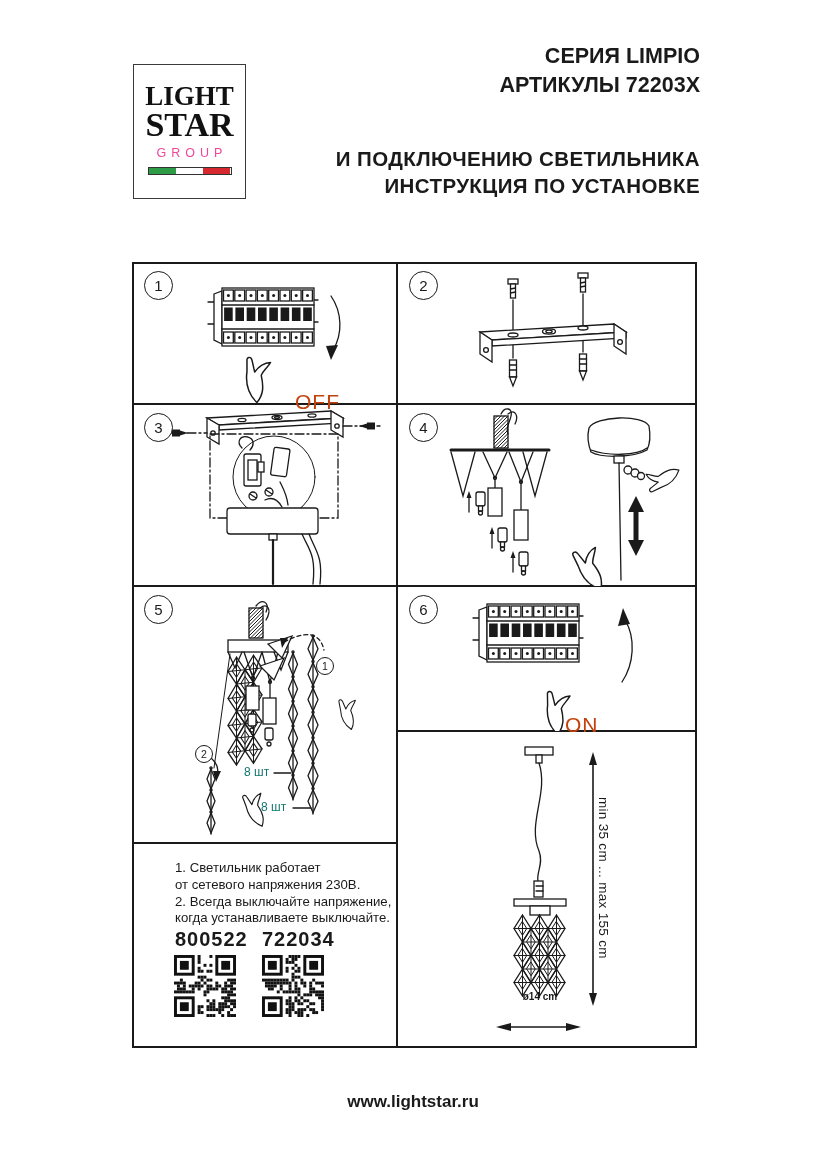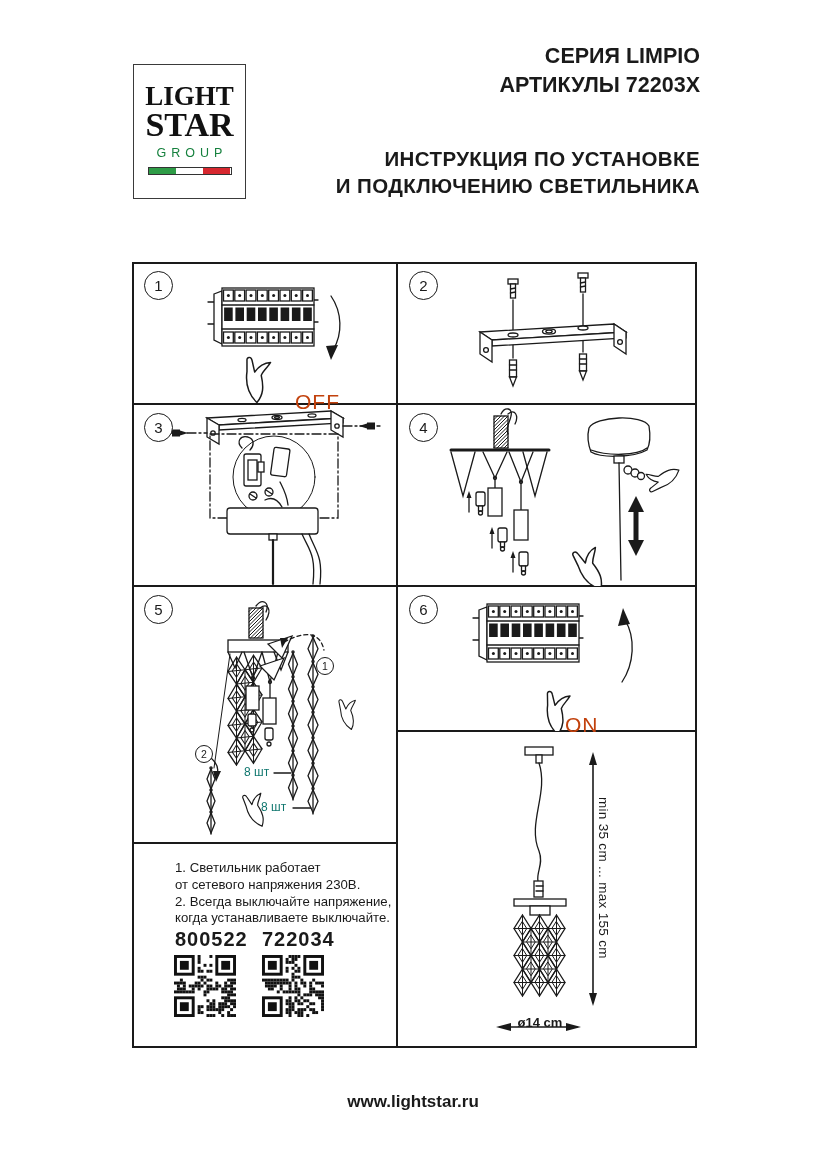--- a/index.html
+++ b/index.html
@@ -6,21 +6,21 @@
   #page{position:relative;width:826px;height:1169px;background:#fff;overflow:hidden;
         font-family:"Liberation Sans",sans-serif;color:#1a1a1a;}
   .abs{position:absolute;}
 
   
   #logo-box{left:133px;top:64px;width:113px;height:135px;border:1.5px solid #3a3a3a;
             box-sizing:border-box;display:flex;flex-direction:column;align-items:center;
             justify-content:flex-start;padding-top:18px;}
   .logo-word1{font-family:"Liberation Serif",serif;font-weight:bold;font-size:27px;line-height:26px;color:#111;}
   .logo-word2{font-family:"Liberation Serif",serif;font-weight:bold;font-size:34px;line-height:32px;color:#111;}
-  .logo-word3{font-size:12.5px;letter-spacing:5px;margin-top:5px;margin-left:5px;color:#15803d;}
+  .logo-word3{font-size:12.5px;letter-spacing:5px;margin-top:5px;margin-left:5px;color:#ec4899;}
   .flag{display:flex;width:84px;height:8px;margin-top:7px;border:1px solid #333;box-sizing:border-box;}
   .flag > div{flex:1;}
 
   .hdr{right:126px;text-align:right;font-weight:bold;color:#1a1a1a;}
   #hdr-top{top:42px;font-size:21.5px;line-height:29px;}
   #hdr-instr{top:146px;font-size:20.5px;line-height:26.5px;letter-spacing:0.4px;}
 
   
   .gline{position:absolute;background:#1a1a1a;}
 
@@ -45,21 +45,21 @@
   g.d .dashdot{stroke-dasharray:9 3 2 3;}
   g.d .hand{fill:#fff;stroke:#1a1a1a;stroke-width:1.3;stroke-linejoin:round;}
 
   
   .notes{position:absolute;left:43px;top:17px;font-size:13.2px;line-height:16.8px;color:#1a1a1a;}
   .code{position:absolute;top:85px;font-size:20px;font-weight:bold;letter-spacing:1px;}
   .qr{position:absolute;top:112px;width:62px;height:62px;}
 
   
   .dimv{position:absolute;left:199px;top:66px;writing-mode:vertical-rl;font-size:13.5px;letter-spacing:0.3px;}
-  .dimd{position:absolute;left:107px;top:284px;width:72px;text-align:center;font-size:13px;font-weight:600;}
+  .dimd{position:absolute;left:107px;top:260px;width:72px;text-align:center;font-size:10px;font-weight:600;}
 
   #footer{top:1092px;left:0;width:100%;text-align:center;font-size:17px;font-weight:bold;}
 </style>
 </head>
 <body>
 
 <div id="page">
 
   <div id="logo-box" class="abs">
     <div class="logo-word1">LIGHT</div>
@@ -70,22 +70,22 @@
       <div id="flag-w" style="background: rgb(255, 255, 255);"></div>
       <div id="flag-r" style="background: rgb(215, 40, 47);"></div>
     </div>
   </div>
 
   <div id="hdr-top" class="abs hdr">
     <div>СЕРИЯ LIMPIO</div>
     <div>АРТИКУЛЫ 72203X</div>
   </div>
   <div id="hdr-instr" class="abs hdr">
+    <div>И ПОДКЛЮЧЕНИЮ СВЕТИЛЬНИКА</div>
     <div>ИНСТРУКЦИЯ ПО УСТАНОВКЕ</div>
-    <div>И ПОДКЛЮЧЕНИЮ СВЕТИЛЬНИКА</div>
   </div>
 
   <div class="gline" style="left:132px;top:262px;width:565px;height:1.8px"></div>
   <div class="gline" style="left:132px;top:1046px;width:565px;height:1.8px"></div>
   <div class="gline" style="left:132px;top:262px;width:1.8px;height:786px"></div>
   <div class="gline" style="left:695px;top:262px;width:1.8px;height:786px"></div>
   <div class="gline" style="left:396px;top:262px;width:1.8px;height:786px"></div>
   <div class="gline" style="left:132px;top:403px;width:565px;height:1.8px"></div>
   <div class="gline" style="left:132px;top:585px;width:565px;height:1.8px"></div>
   <div class="gline" style="left:396px;top:730px;width:301px;height:1.8px"></div>

